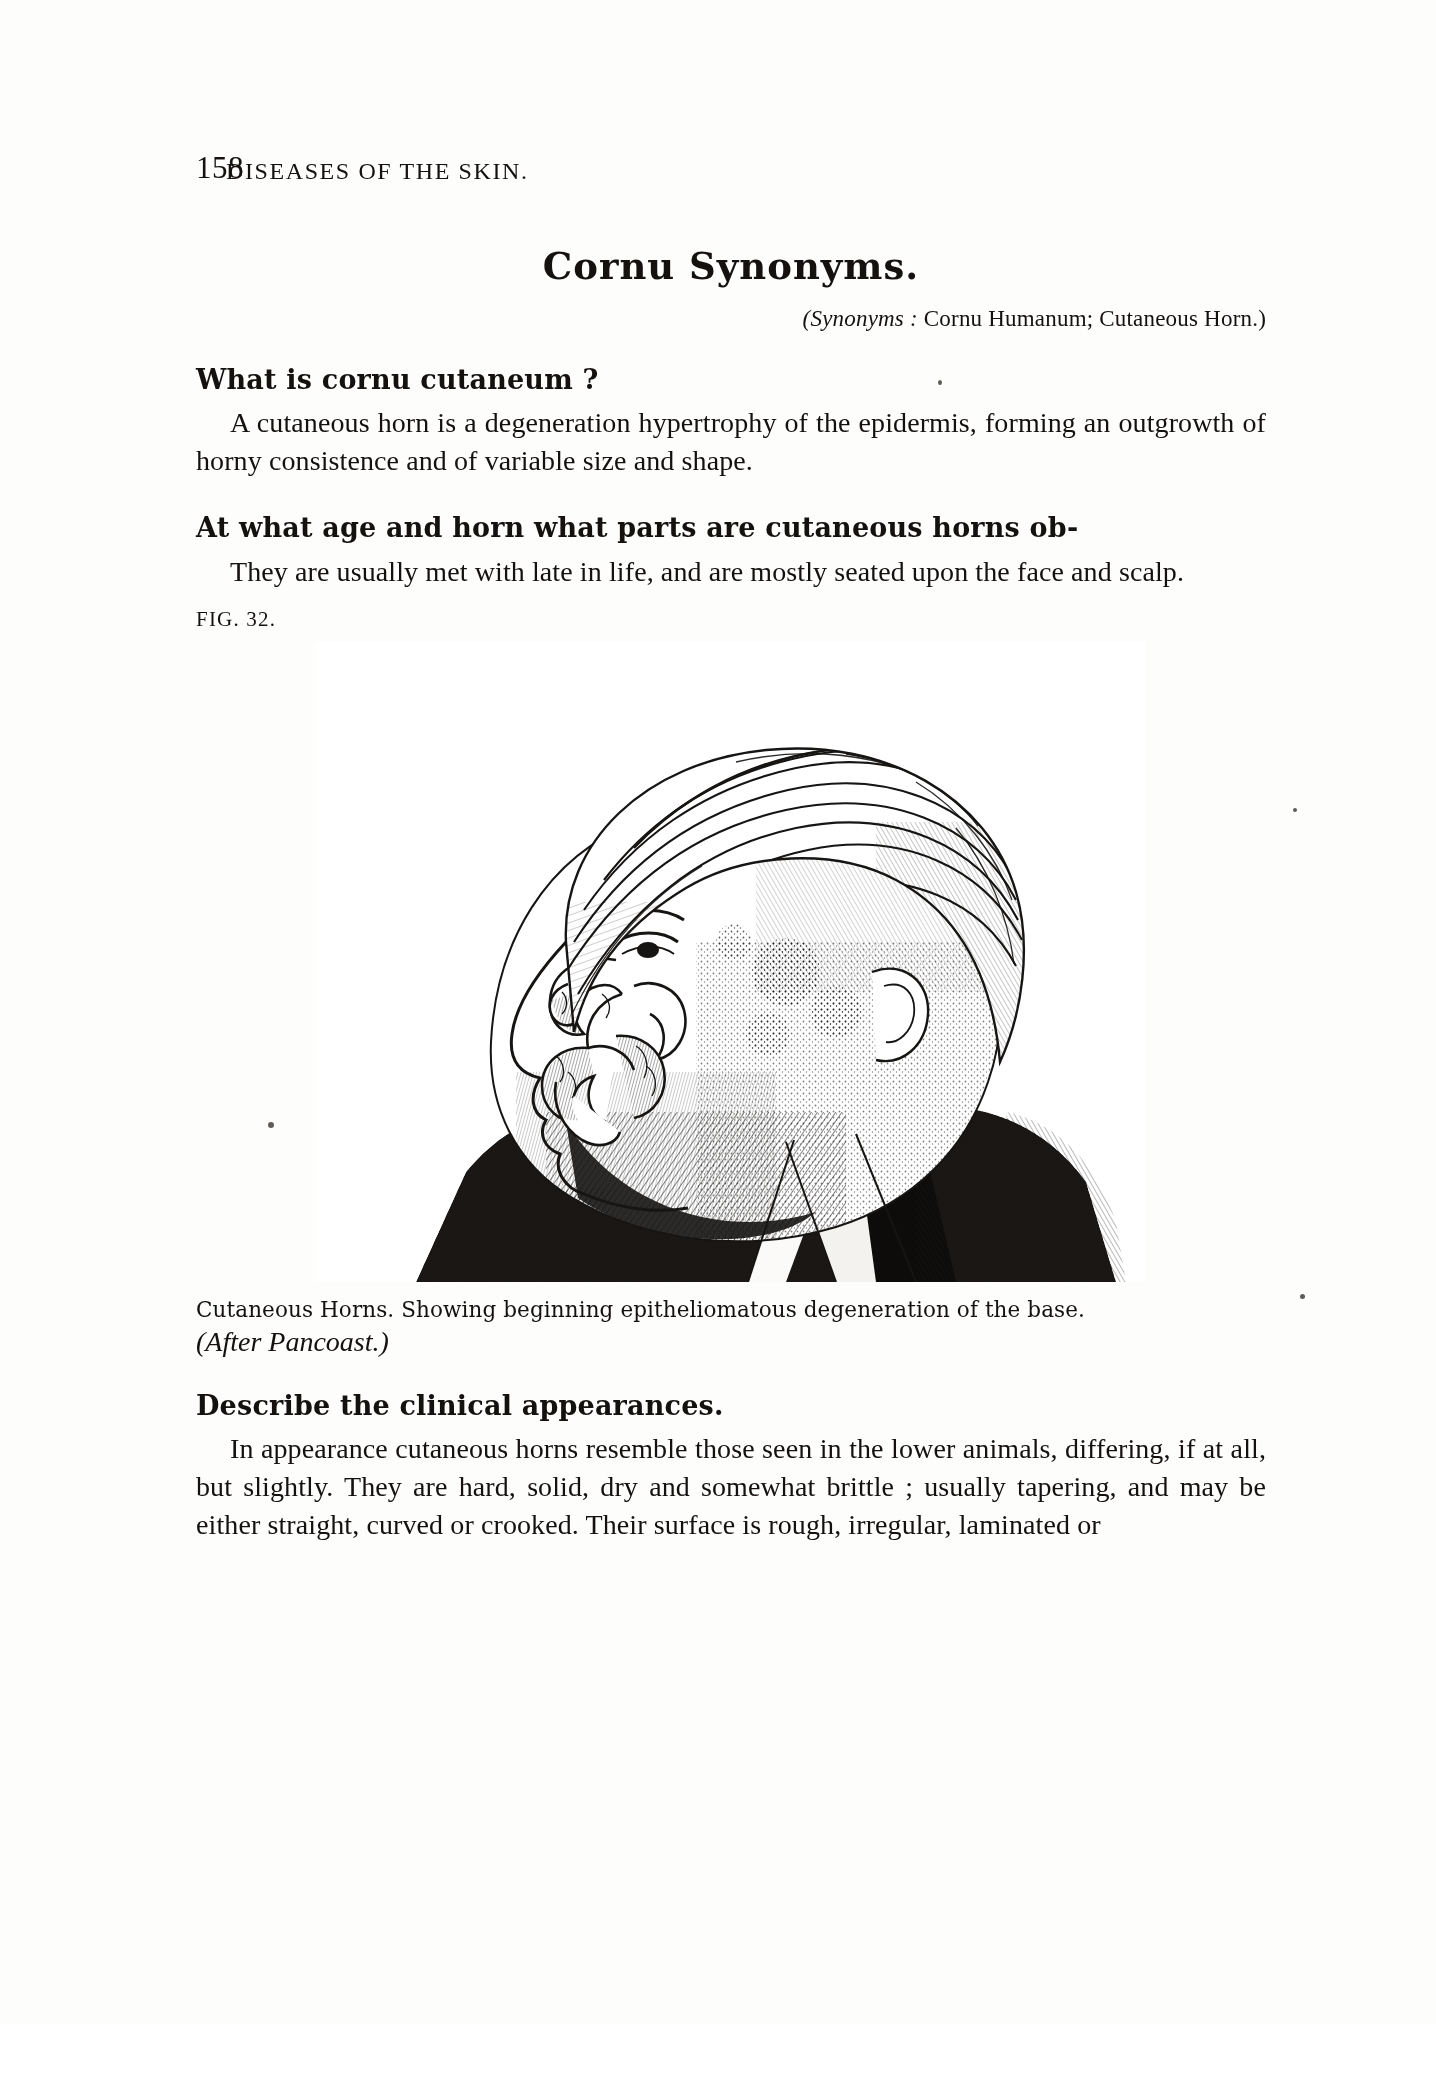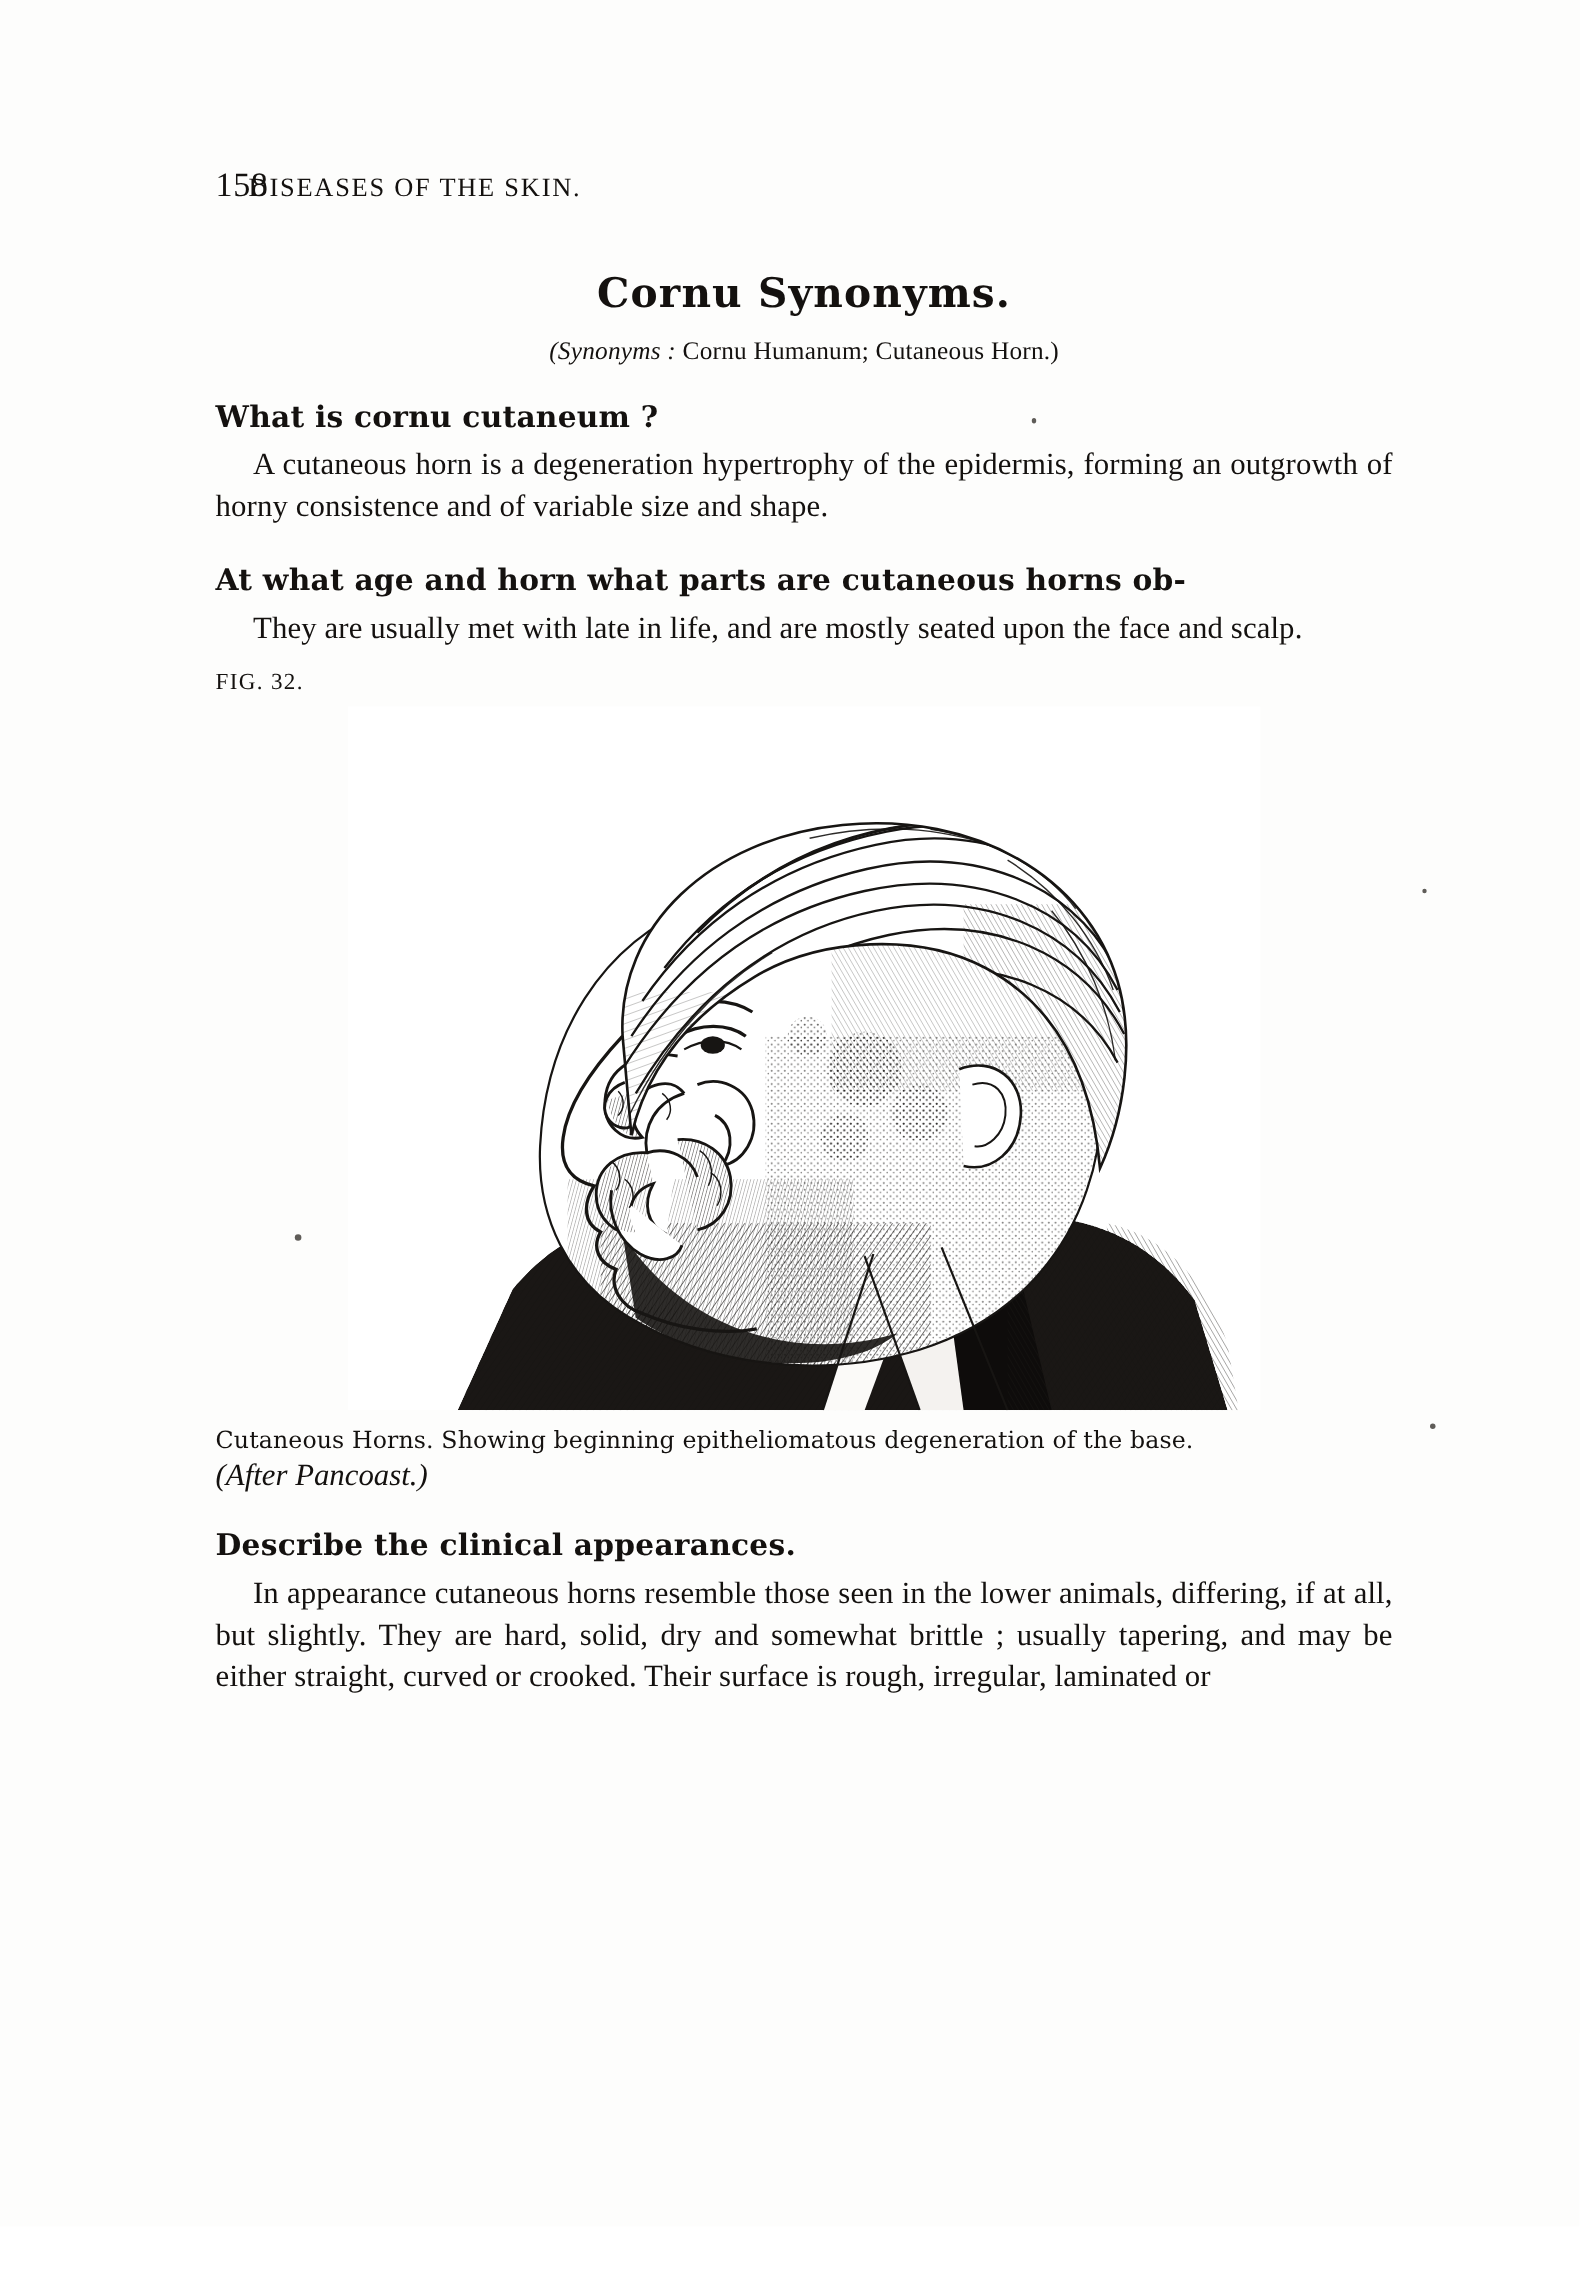--- a/index.html
+++ b/index.html
@@ -54,21 +54,21 @@
   
   h1.chapter-title {
     font-family: "DejaVu Serif", serif;
     font-size: 37px;
     font-weight: bold;
     text-align: center;
     margin: 48px 0 0 0;
     letter-spacing: 1px;
   }
   .synonyms {
-    text-align: center;
+    text-align: right;
     font-size: 23px;
     margin-top: 18px;
     letter-spacing: 0.2px;
   }
   .synonyms .ital {
     font-style: italic;
   }
   h2.question {
     font-family: "DejaVu Serif", serif;
     font-size: 27px;

